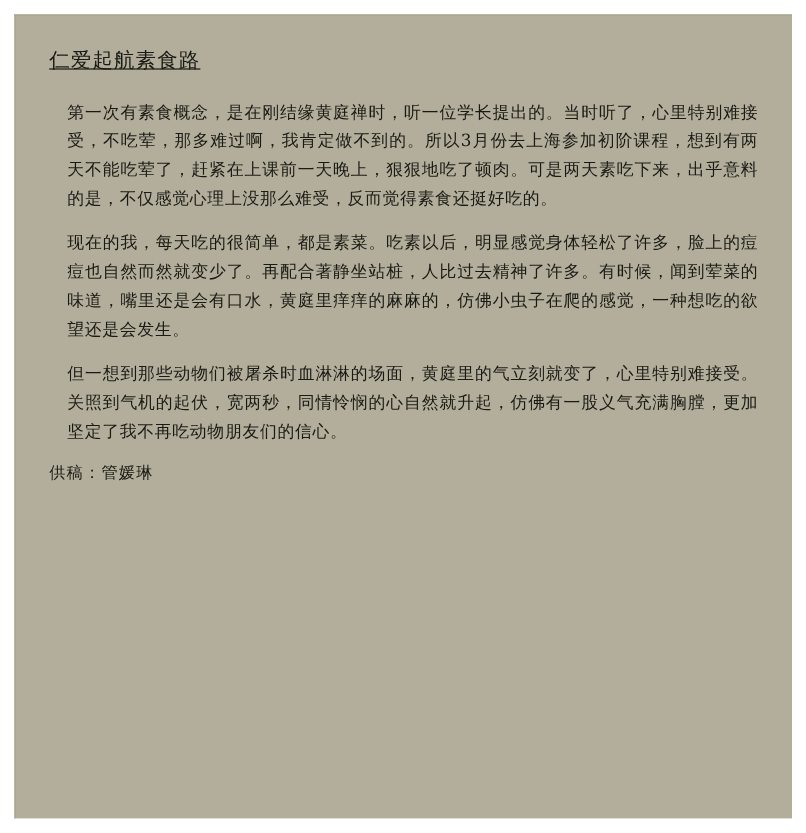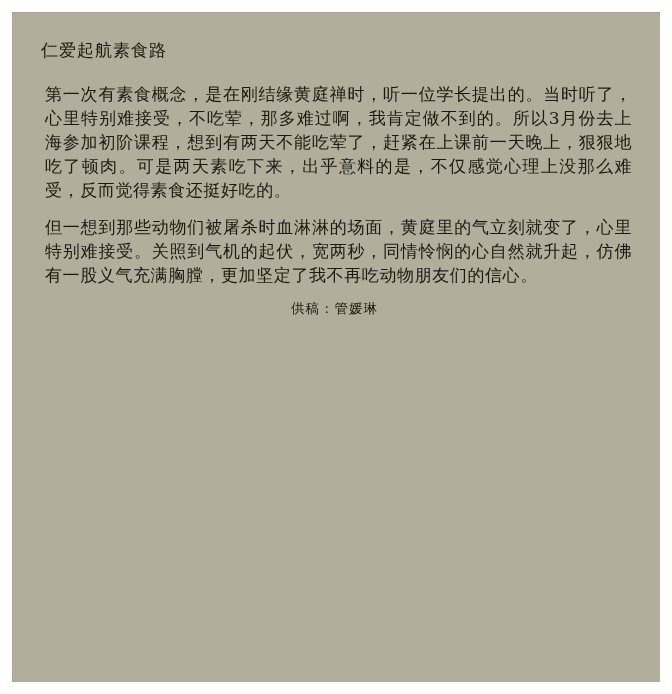--- a/index.html
+++ b/index.html
@@ -5,25 +5,26 @@
   html, body { margin:0; padding:0; background:#ffffff; }
   body { width:672px; height:694px; position:relative; overflow:hidden; }
   .panel {
     position:absolute; left:12px; top:12px; width:648px; height:670px;
     background:#b2ae9b; box-sizing:border-box;
     border-left:1px solid #a8a491; border-top:1px solid #a8a491;
     padding:22px 28px 0 28px;
     font-family:"DejaVu Serif", "Liberation Serif", serif;
     color:#1a1a14;
   }
-  .title { font-size:17px; margin:4px 0 20px 0; letter-spacing:1px; }
-  .para { font-size:17px; line-height:24px; margin:0 0 13px 4px; letter-spacing:0.6px; text-align:justify; }
-  .sign { font-size:13.5px; text-align:center; margin-top:12px; letter-spacing:1px; padding-right:4px; }
+  .title { font-size:17px; margin:4px 0 20px 0; letter-spacing:1px;text-decoration:underline; }
+  .para { font-size:14px; line-height:24px; margin:0 0 13px 15px; letter-spacing:0.6px; text-align:justify; }
+  .sign { font-size:13.5px; text-align:left; margin-top:12px; letter-spacing:1px; padding-right:4px; }
 </style>
 </head>
 <body>
 
 <div class="panel">
   <div class="title">仁爱起航素食路</div>
   <p class="para">第一次有素食概念，是在刚结缘黄庭禅时，听一位学长提出的。当时听了，心里特别难接受，不吃荤，那多难过啊，我肯定做不到的。所以3月份去上海参加初阶课程，想到有两天不能吃荤了，赶紧在上课前一天晚上，狠狠地吃了顿肉。可是两天素吃下来，出乎意料的是，不仅感觉心理上没那么难受，反而觉得素食还挺好吃的。</p>
+  <p class="para">现在的我，每天吃的很简单，都是素菜。吃素以后，明显感觉身体轻松了许多，脸上的痘痘也自然而然就变少了。再配合著静坐站桩，人比过去精神了许多。有时候，闻到荤菜的味道，嘴里还是会有口水，黄庭里痒痒的麻麻的，仿佛小虫子在爬的感觉，一种想吃的欲望还是会发生。</p>
   <p class="para">但一想到那些动物们被屠杀时血淋淋的场面，黄庭里的气立刻就变了，心里特别难接受。关照到气机的起伏，宽两秒，同情怜悯的心自然就升起，仿佛有一股义气充满胸膛，更加坚定了我不再吃动物朋友们的信心。</p>
   <div class="sign">供稿：管媛琳</div>
 </div>
 
 </body></html>

